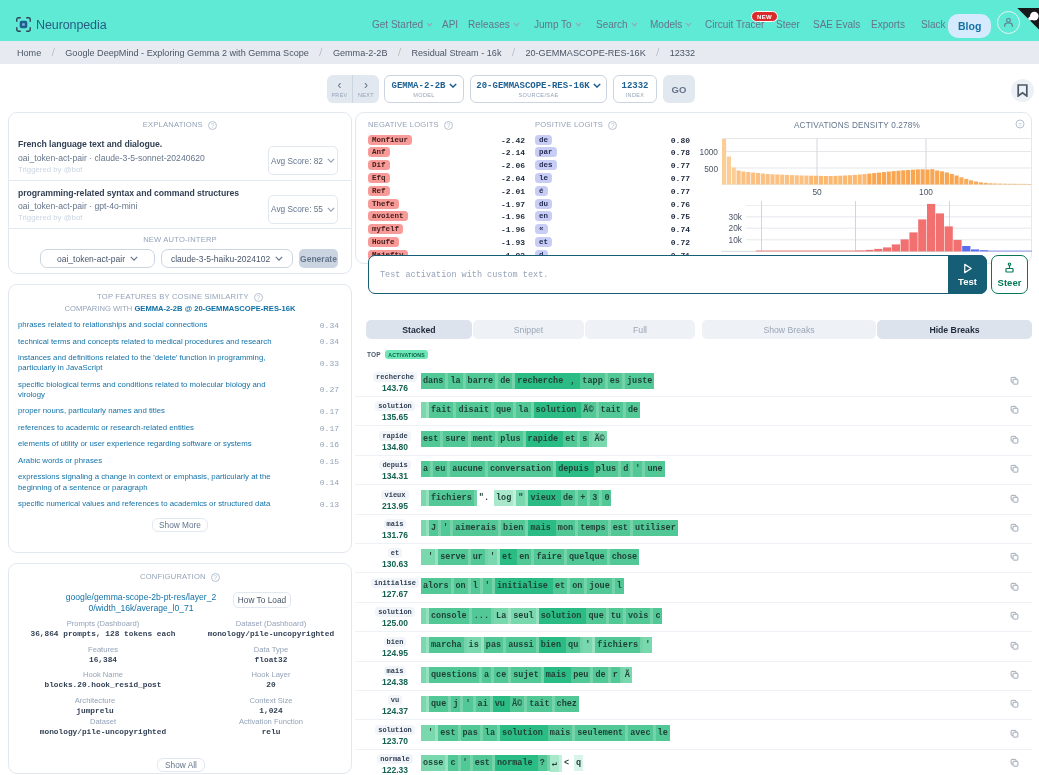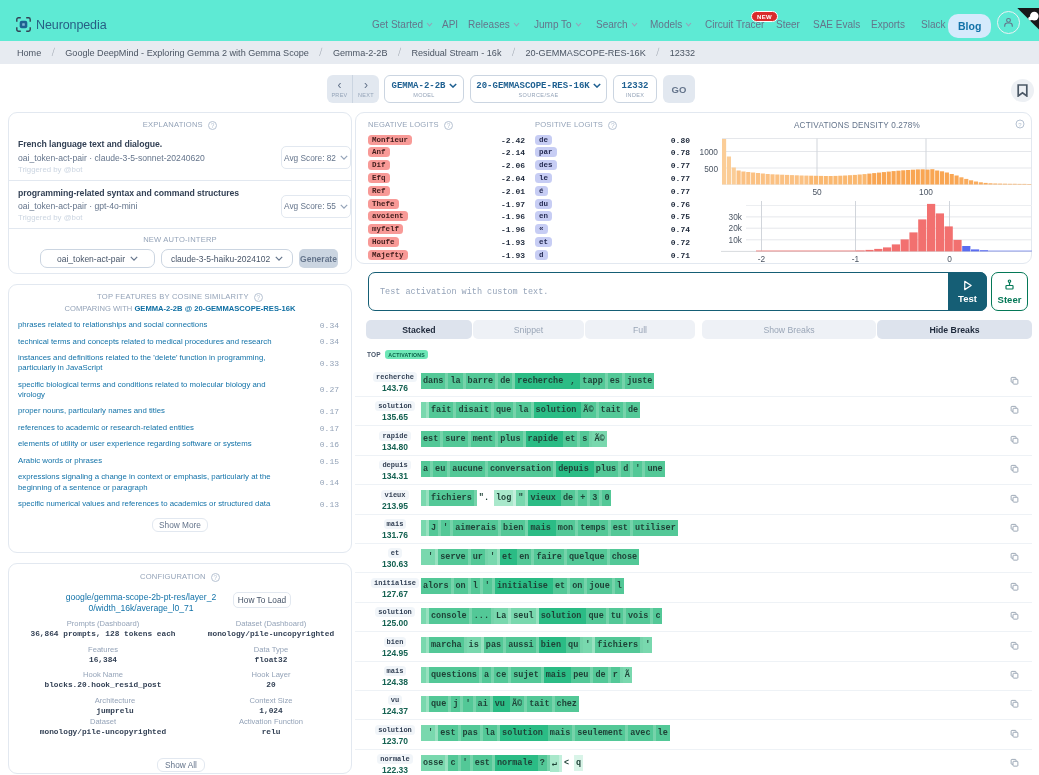--- a/index.html
+++ b/index.html
@@ -37,21 +37,21 @@
 
 .card{position:absolute;background:#fff;border:1px solid #e2e8f0;border-radius:9px;}
 .ctitle{font-size:7.6px;color:#94a3b8;letter-spacing:0.2px;text-align:center;font-weight:400;}
 .qm{display:inline-block;width:9px;height:9px;border:1px solid #b6c2d2;border-radius:50%;font-size:6.5px;line-height:8px;text-align:center;color:#b6c2d2;vertical-align:-1px;margin-left:3px;}
 
 #card1{left:8px;top:112px;width:344px;height:162px;}
 .expl{position:relative;padding:7px 10px 6px 9px;}
 .expl .desc{font-size:8.7px;font-weight:700;color:#334155;letter-spacing:-0.05px;}
 .expl .meta{font-size:8.6px;color:#64748b;margin-top:3.5px;}
 .expl .trig{font-size:7.8px;color:#cbd5e1;margin-top:2px;}
-.avgbtn{position:absolute;right:0;top:14px;width:70px;height:23px;border:1px solid #e2e8f0;border-radius:5px;color:#64748b;font-size:8.3px;display:flex;align-items:center;justify-content:center;gap:4px;white-space:nowrap;}
+.avgbtn{position:absolute;right:13px;top:14px;width:70px;height:29px;border:1px solid #e2e8f0;border-radius:5px;color:#64748b;font-size:8.3px;display:flex;align-items:center;justify-content:center;gap:4px;white-space:nowrap;}
 .hr{border-top:1px solid #e2e8f0;}
 .ddsm{border:1px solid #cbd5e1;border-radius:7px;background:#fff;height:19px;display:flex;align-items:center;justify-content:center;font-size:8.5px;color:#475569;gap:5px;white-space:nowrap;overflow:hidden;}
 #genbtn{background:#cbd5e1;border-radius:5px;color:#64748b;font-size:8.5px;font-weight:700;display:flex;align-items:center;justify-content:center;width:39px;height:19px;flex-shrink:0;}
 
 #card2{left:8px;top:284px;width:344px;height:269px;padding-top:7px;}
 .cos-sub{font-size:7.6px;color:#94a3b8;text-align:center;margin-top:2px;}
 .cos-sub b{color:#0f6fa3;font-weight:700;}
 .coslist{margin-top:4px;}
 .cositem{display:flex;align-items:center;padding:3.2px 12px 3.2px 9px;}
 .cositem .t{flex:1;font-size:7.8px;color:#1272a8;line-height:1.30;padding-right:26px;}
@@ -67,21 +67,21 @@
 
 #cardR{left:355px;top:112px;width:677px;height:152px;}
 .lgt-title{position:absolute;font-size:7.6px;color:#94a3b8;letter-spacing:0.2px;}
 .lgrow{position:absolute;height:10px;display:flex;align-items:center;}
 .pill{font-family:"Liberation Mono",monospace;font-size:7.5px;font-weight:700;color:#45201f;padding:0px 4px;border-radius:3.5px;height:10px;display:flex;align-items:center;}
 .pill.neg{background:#f89a97;}
 .pill.pos{background:#c7cdf4;color:#272d55;}
 .lgval{position:absolute;font-family:"Liberation Mono",monospace;font-size:8px;font-weight:700;color:#1e293b;text-align:right;width:44px;margin-top:1px;}
 
 
-#testrow{position:absolute;left:368px;top:272px;width:664px;height:39px;}
+#testrow{position:absolute;left:368px;top:255px;width:664px;height:39px;}
 #testbox{position:absolute;left:0;top:0;width:619px;height:39px;border:1.5px solid #155e75;border-radius:7px;background:#fff;}
 #testbox .ph{position:absolute;left:11px;top:14px;font-family:"Liberation Mono",monospace;font-size:8.5px;color:#94a3b8;}
 #testbtn{position:absolute;left:580px;top:0;width:39px;height:39px;background:#155e75;border-radius:0 7px 7px 0;color:#fff;display:flex;flex-direction:column;align-items:center;justify-content:center;font-size:9.5px;font-weight:700;gap:2px;}
 #steerbtn{position:absolute;left:623px;top:0;width:37px;height:39px;border:1px solid #047857;border-radius:7px;color:#047857;display:flex;flex-direction:column;align-items:center;justify-content:center;font-size:9.5px;font-weight:700;gap:2px;background:#fff;}
 
 .tab{position:absolute;top:320px;height:19px;border-radius:5px;display:flex;align-items:center;justify-content:center;font-size:8.7px;}
 .tab.on{background:#dde3ed;color:#1e293b;font-weight:700;}
 .tab.off{background:#eef1f6;color:#9aa6b7;}
 
 #acthead{position:absolute;left:367px;top:350px;display:flex;align-items:center;gap:4px;}
@@ -302,21 +302,21 @@
         <div class="val">float32</div>
       </div>
   <div class="cfgrow" style="left:10px;top:106px;">
         <div class="lab">Hook Name</div>
         <div class="val">blocks.20.hook_resid_post</div>
       </div>
   <div class="cfgrow" style="left:178px;top:106px;">
         <div class="lab">Hook Layer</div>
         <div class="val">20</div>
       </div>
-  <div class="cfgrow" style="left:22px;top:132px;">
+  <div class="cfgrow" style="left:2px;top:132px;">
         <div class="lab">Architecture</div>
         <div class="val">jumprelu</div>
       </div>
   <div class="cfgrow" style="left:178px;top:132px;">
         <div class="lab">Context Size</div>
         <div class="val">1,024</div>
       </div>
   <div class="cfgrow" style="left:10px;top:153px;">
         <div class="lab">Dataset</div>
         <div class="val">monology/pile-uncopyrighted</div>

